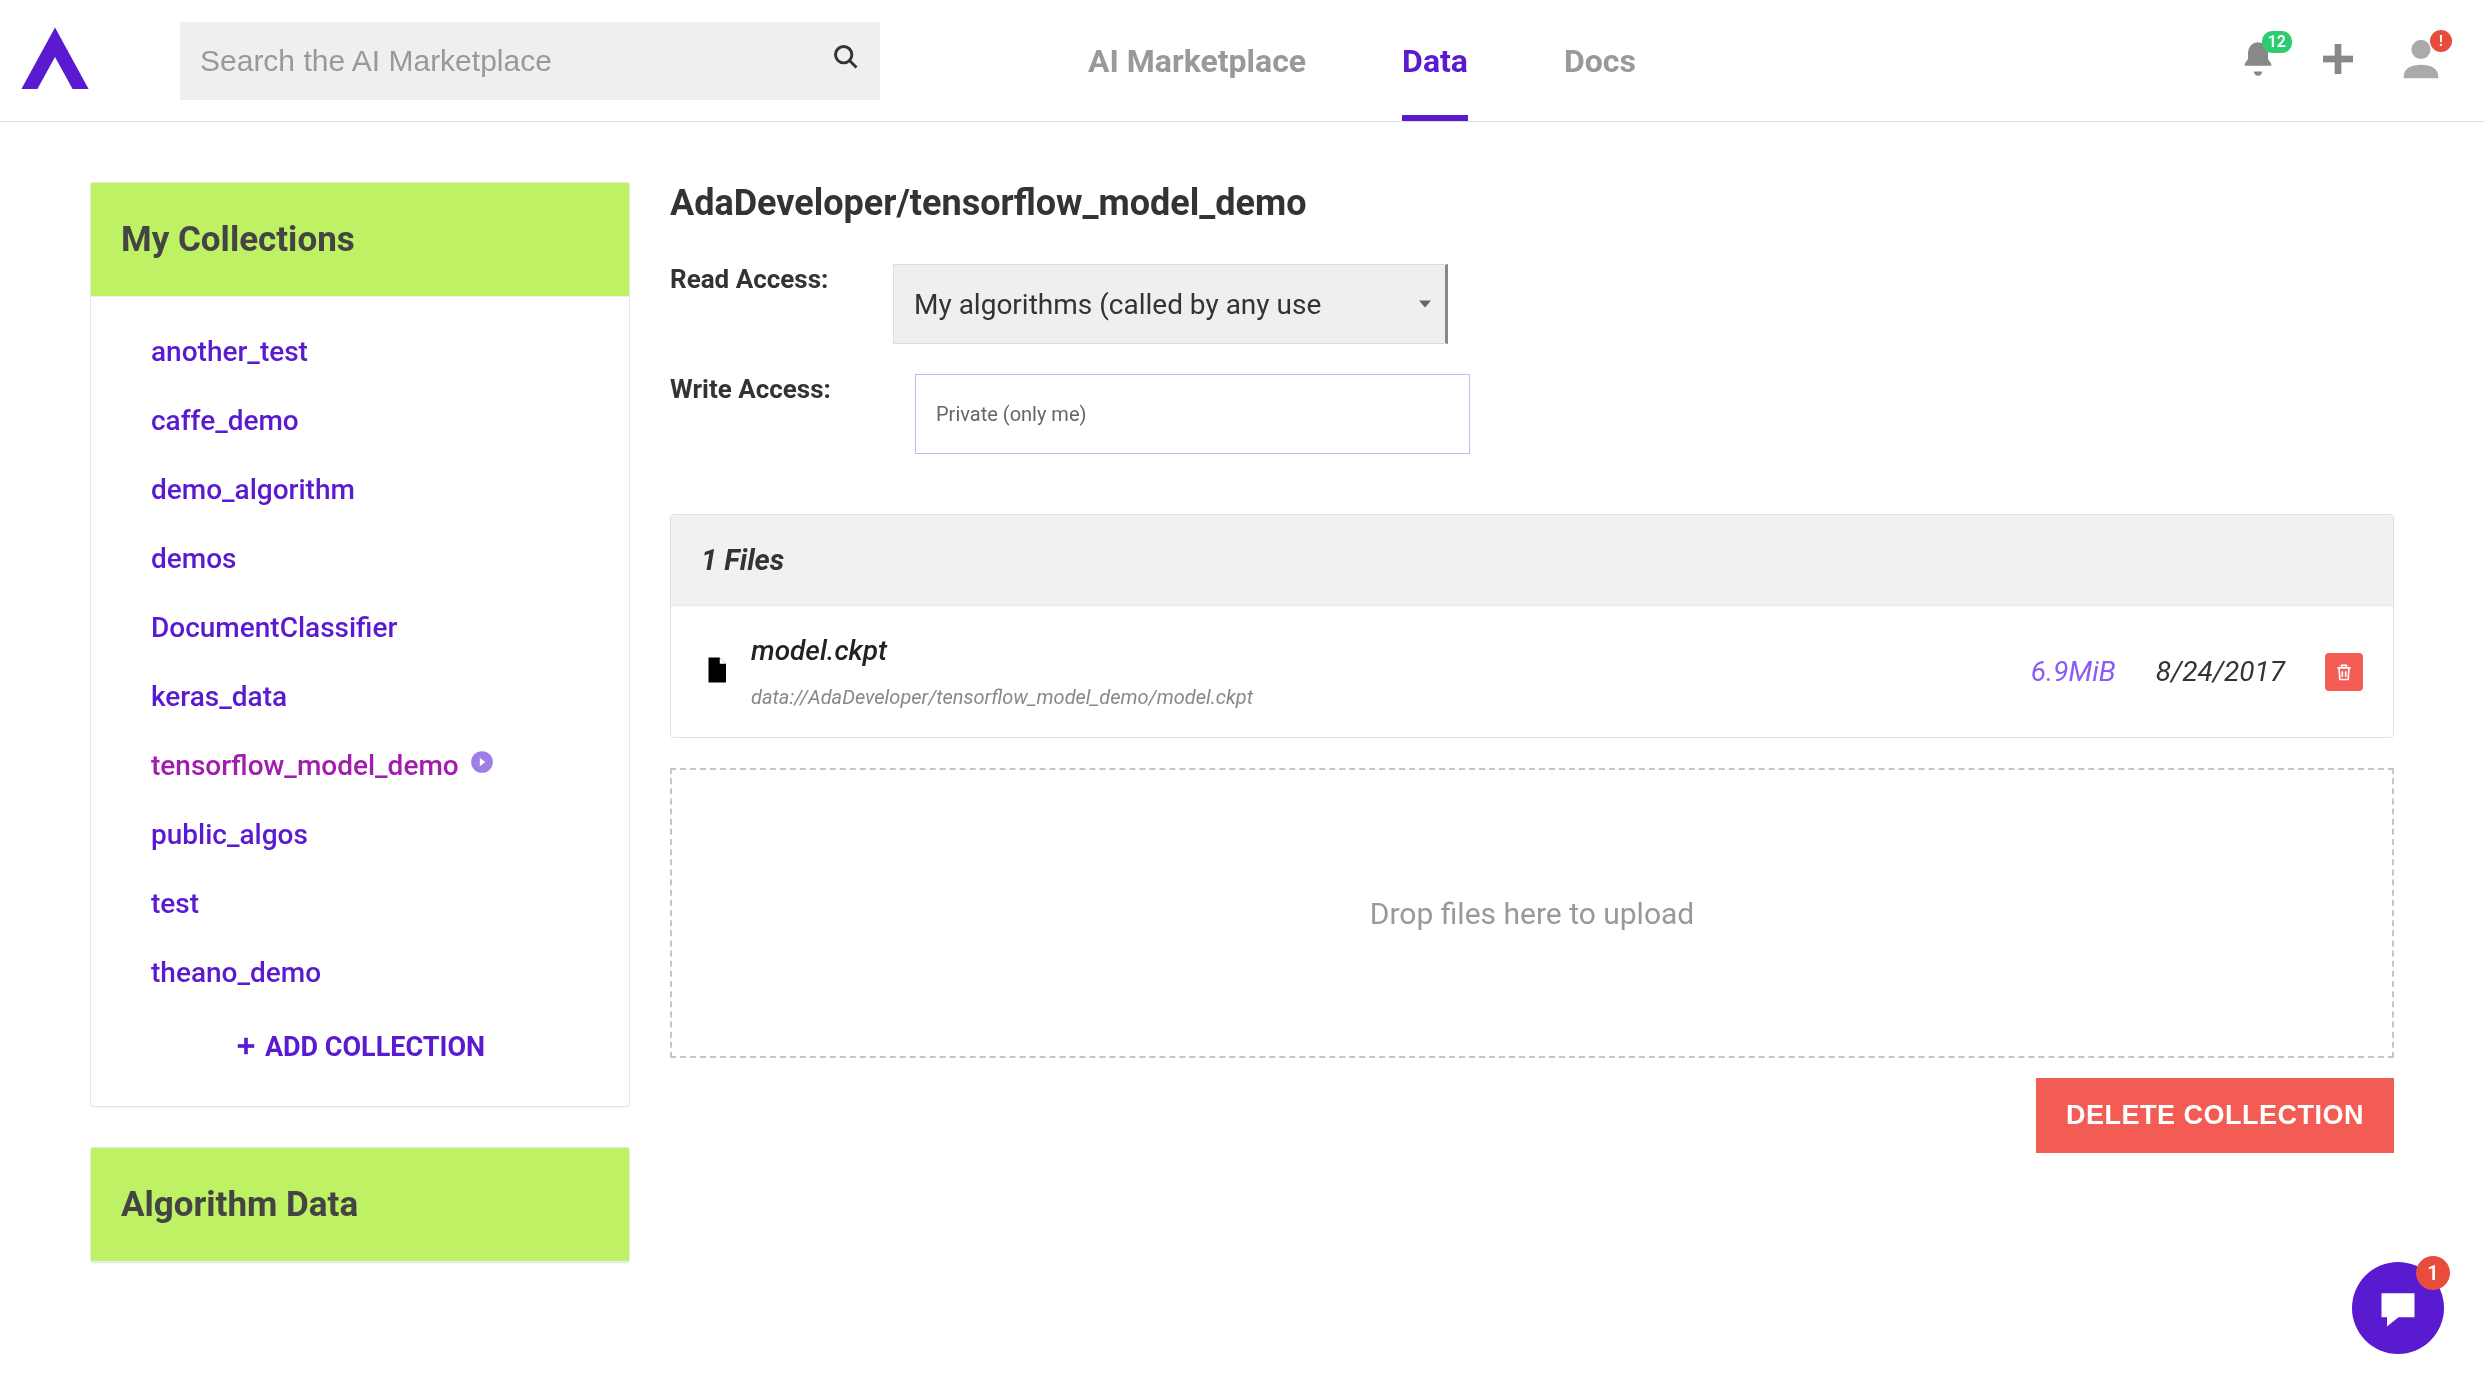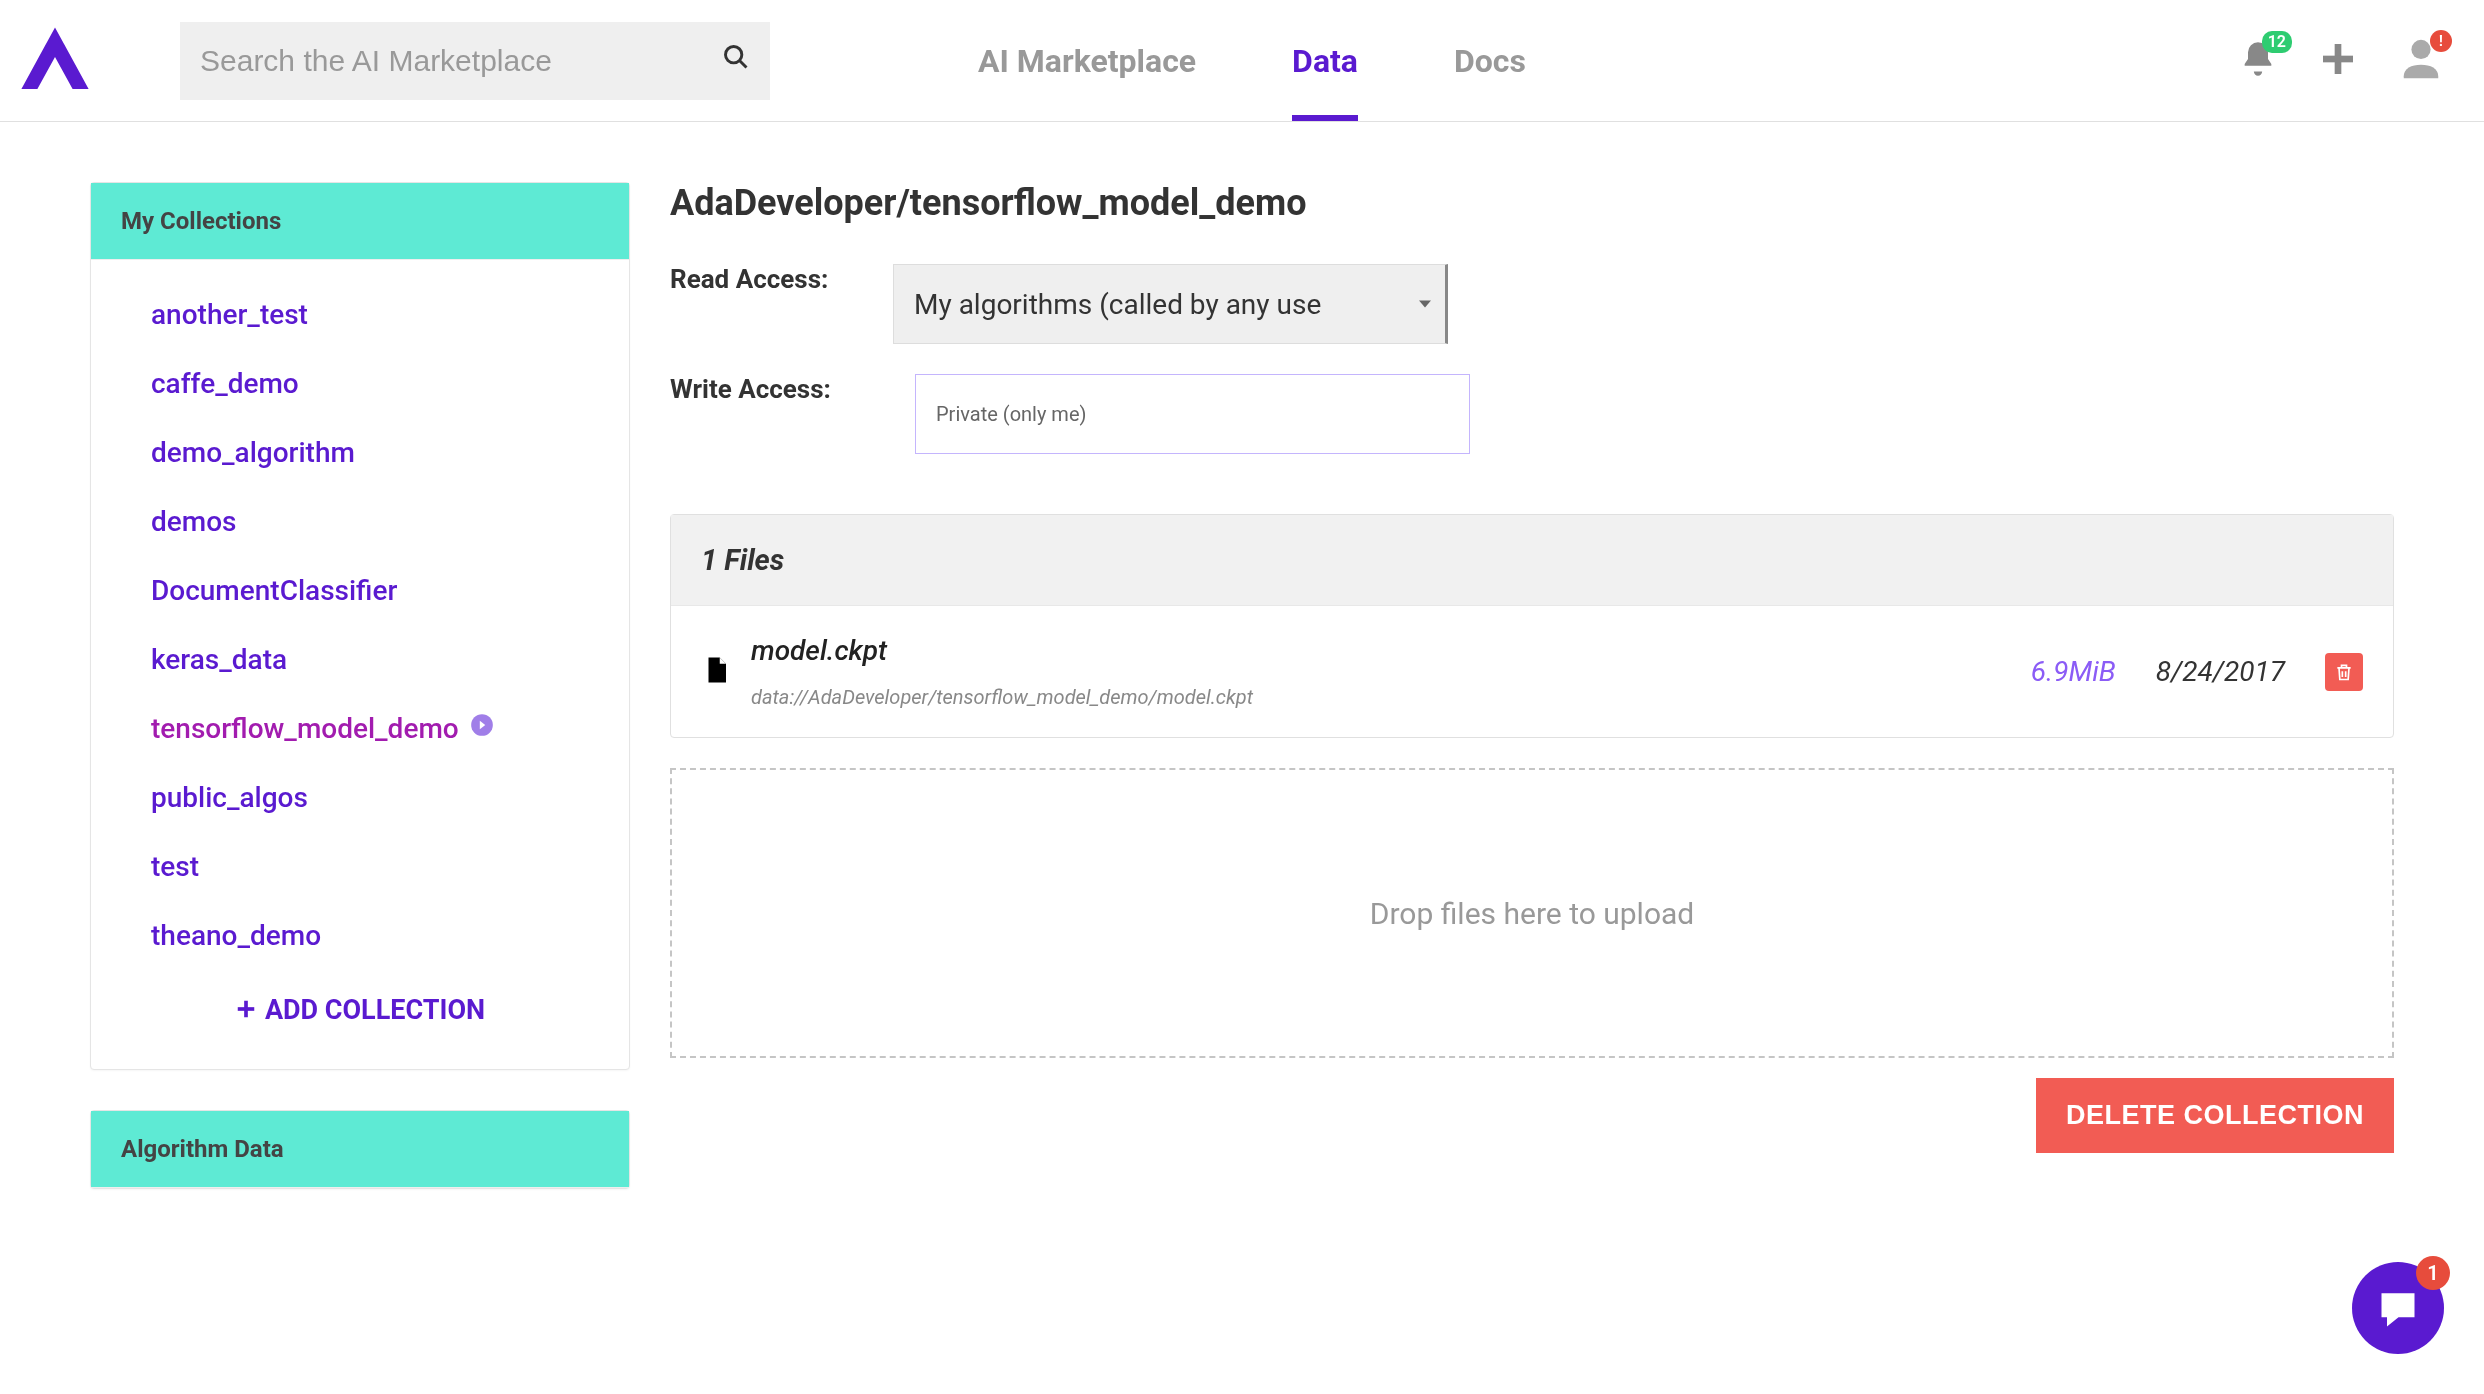--- a/index.html
+++ b/index.html
@@ -2,21 +2,21 @@
 <html><head>
 <meta charset="utf-8">
 <style>
   * { margin: 0; padding: 0; box-sizing: border-box; }
   body { font-family: -apple-system, BlinkMacSystemFont, "Segoe UI", Roboto, Helvetica, Arial, sans-serif; background: #fff; color: #333; }
   
   
   .header { display: flex; align-items: center; height: 122px; border-bottom: 1px solid #e0e0e0; padding: 0 10px; }
   .logo { width: 90px; height: 90px; display: flex; align-items: center; justify-content: center; }
   .logo svg { width: 80px; height: 80px; }
-  .search-wrap { background: #efefef; display: flex; align-items: center; margin-left: 80px; height: 78px; width: 590px; padding: 0 20px; }
+  .search-wrap { background: #efefef; display: flex; align-items: center; margin-left: 80px; height: 78px; width: 700px; padding: 0 20px; }
   .search-wrap input { background: transparent; border: none; outline: none; font-size: 30px; color: #999; flex: 1; }
   .search-wrap input::placeholder { color: #999; }
   .search-icon { color: #333; font-size: 28px; }
   
   .nav { display: flex; margin-left: 160px; height: 100%; align-items: stretch; }
   .nav a { display: flex; align-items: center; padding: 0 48px; font-size: 32px; font-weight: 700; color: #999; text-decoration: none; cursor: pointer; }
   .nav a.active { color: #5a1ad0; position: relative; }
   .nav a.active::after { content: ""; position: absolute; bottom: 0; left: 48px; right: 48px; height: 6px; background: #5a1ad0; }
   
   .header-right { margin-left: auto; display: flex; align-items: center; gap: 40px; padding-right: 30px; }
@@ -27,21 +27,21 @@
   .avatar-wrap { position: relative; cursor: pointer; }
   .avatar-icon { color: #aaa; }
   .avatar-badge { position: absolute; top: -6px; right: -8px; background: #e74c3c; color: #fff; font-size: 14px; font-weight: 700; border-radius: 50%; width: 22px; height: 22px; display: flex; align-items: center; justify-content: center; }
   
   
   .page { display: flex; padding: 60px 90px 40px 90px; gap: 40px; }
   .sidebar { width: 540px; flex-shrink: 0; }
   .main { flex: 1; min-width: 0; }
   
   .panel { border: 1px solid #e5e5e5; border-radius: 4px; margin-bottom: 40px; background: #fff; box-shadow: 0 1px 2px rgba(0,0,0,0.04); }
-  .panel-header { background: #5eead4; padding: 24px 30px; font-size: 24px; font-weight: 700; color: #444; border-bottom: 1px solid #eee; }
+  .panel-header { background: #bef264; padding: 36px 30px; font-size: 35px; font-weight: 700; color: #444; border-bottom: 1px solid #eee; }
   .panel-body { padding: 20px 0; }
   
   .collection-list { list-style: none; }
   .collection-list li { padding: 18px 60px; font-size: 28px; font-weight: 500; cursor: pointer; display: flex; align-items: center; }
   .collection-list li a { color: #5a1ad0; text-decoration: none; }
   .collection-list li.active a { color: #a21caf; }
   .collection-list li.active .sel-icon { margin-left: 10px; color: #a07ee8; }
   
   .add-collection { padding: 22px 60px; font-size: 27px; font-weight: 700; color: #5a1ad0; cursor: pointer; display: flex; align-items: center; justify-content: center; gap: 8px; }
   .add-collection .plus { font-size: 30px; }

